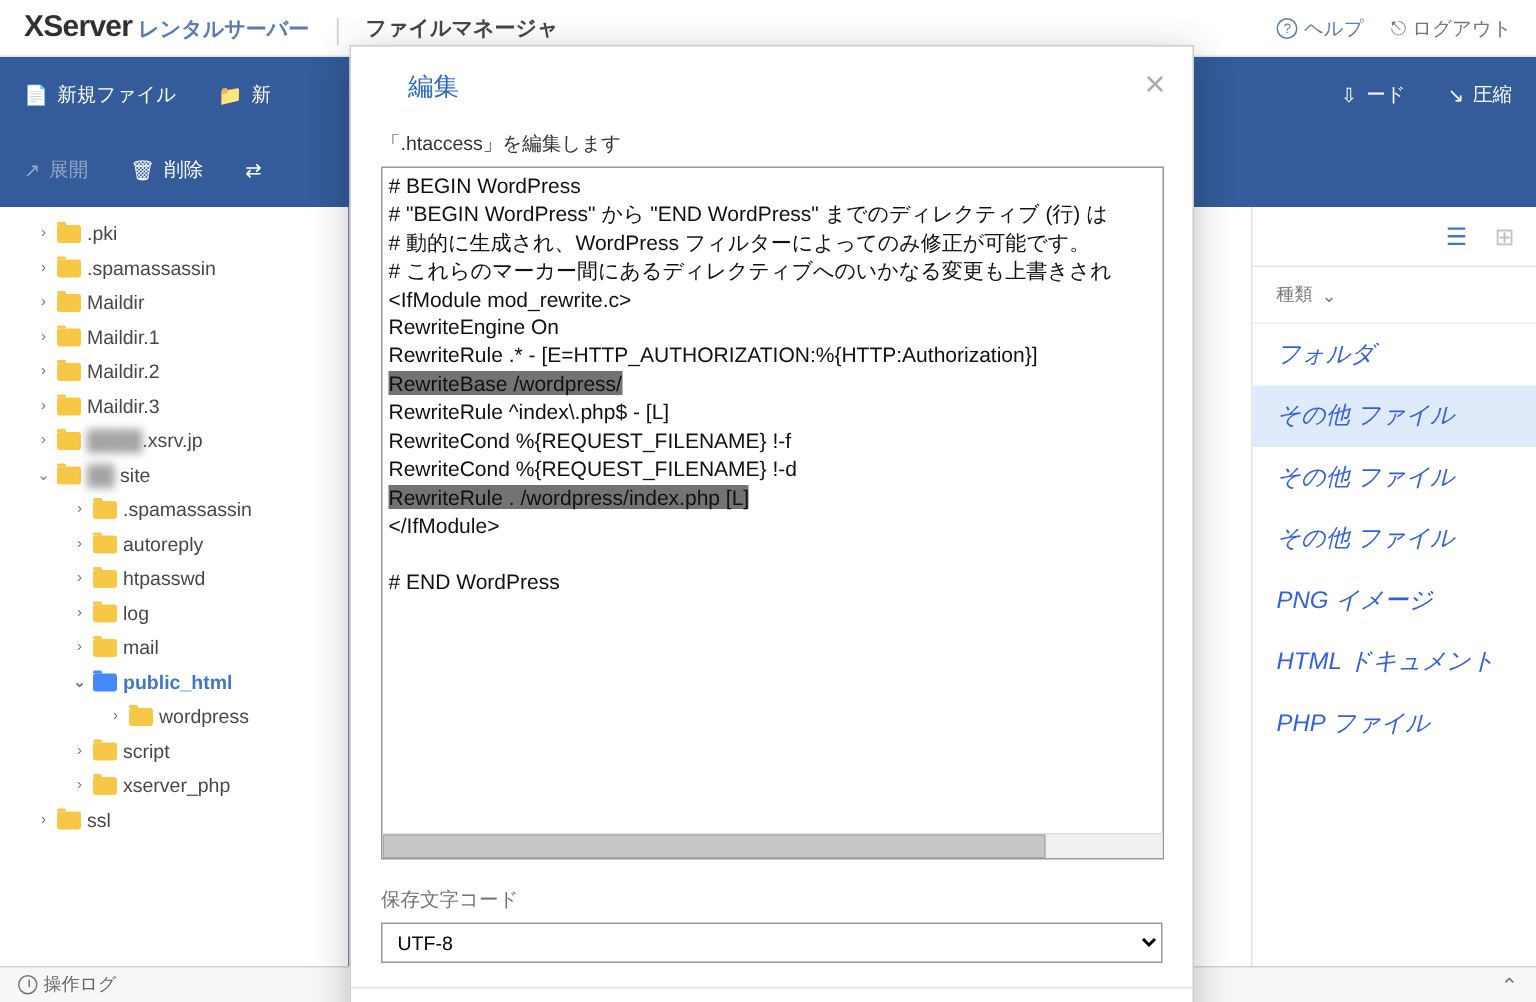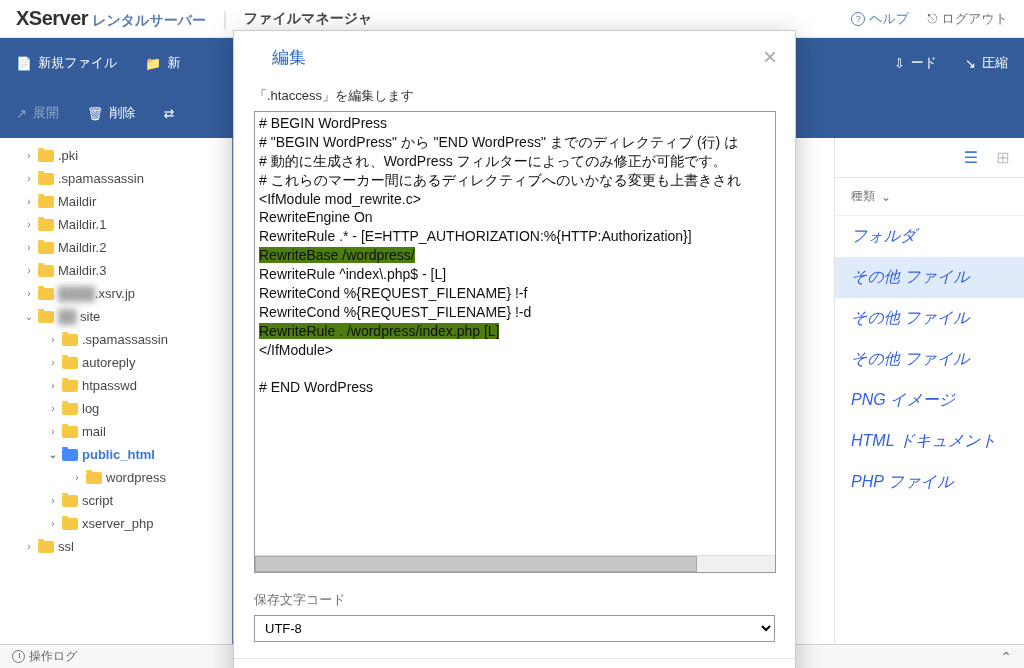--- a/index.html
+++ b/index.html
@@ -56,21 +56,21 @@
 
 .overlay { position: absolute; inset: 0; background: rgba(255,255,255,0.1); }
 .modal { position: absolute; left: 233px; top: 30px; width: 563px; background: #fff; border: 1px solid #ccc; box-shadow: 0 6px 24px rgba(0,0,0,0.25); }
 .modal-header { padding: 14px 18px 10px; display: flex; justify-content: space-between; align-items: center; margin-left: 20px; }
 .modal-title { color: #2b69c5; font-size: 17px; }
 .modal-close { color: #aaa; font-size: 24px; cursor: pointer; line-height: 1; }
 .modal-body { padding: 8px 20px 16px; border-bottom: 1px solid #e5e5e5; }
 .modal-label { font-size: 13px; color: #333; margin-bottom: 6px; }
 .editor-wrap { border: 1px solid #999; width: 522px; height: 462px; overflow: auto; position: relative; }
 .editor-content { font-family: "Consolas", monospace; font-size: 14px; color: #111; padding: 2px 4px; width: 620px; line-height: 1.35; }
-.hl { background: #4d7c0f; margin-top: 23px; }
+.hl { background: #737373; margin-top: 23px; }
 .editor-scroll-h { position: absolute; bottom: 0; left: 0; right: 0; height: 17px; background: #f0f0f0; border-top: 1px solid #ddd; display: flex; }
 .scroll-thumb { background: #c6c6c6; height: 100%; width: 85%; border: 1px solid #aaa; }
 .enc-label { font-size: 13px; color: #737373; margin: 18px 0 6px; }
 .enc-select { width: 100%; padding: 4px 6px; font-size: 13px; border: 1px solid #999; background: #fff; }
 .modal-footer { padding: 12px 20px; display: flex; justify-content: flex-end; gap: 26px; align-items: center; }
 .btn-cancel { background: none; border: none; color: #333; font-size: 11px; cursor: pointer; text-align: center; }
 .btn-update { background: #a16207; color: #fff; border: none; padding: 10px 22px; font-size: 14px; cursor: pointer; }
 .icon-help { width: 14px; height: 14px; border: 1.5px solid #4a6ea8; border-radius: 50%; display: inline-flex; align-items: center; justify-content: center; font-size: 9px; color: #4a6ea8; }
 .icon-clock { width: 13px; height: 13px; border: 1.2px solid #666; border-radius: 50%; position: relative; }
 .icon-clock::after { content: ''; position: absolute; top: 2px; left: 50%; width: 1px; height: 5px; background: #666; transform-origin: bottom; }

